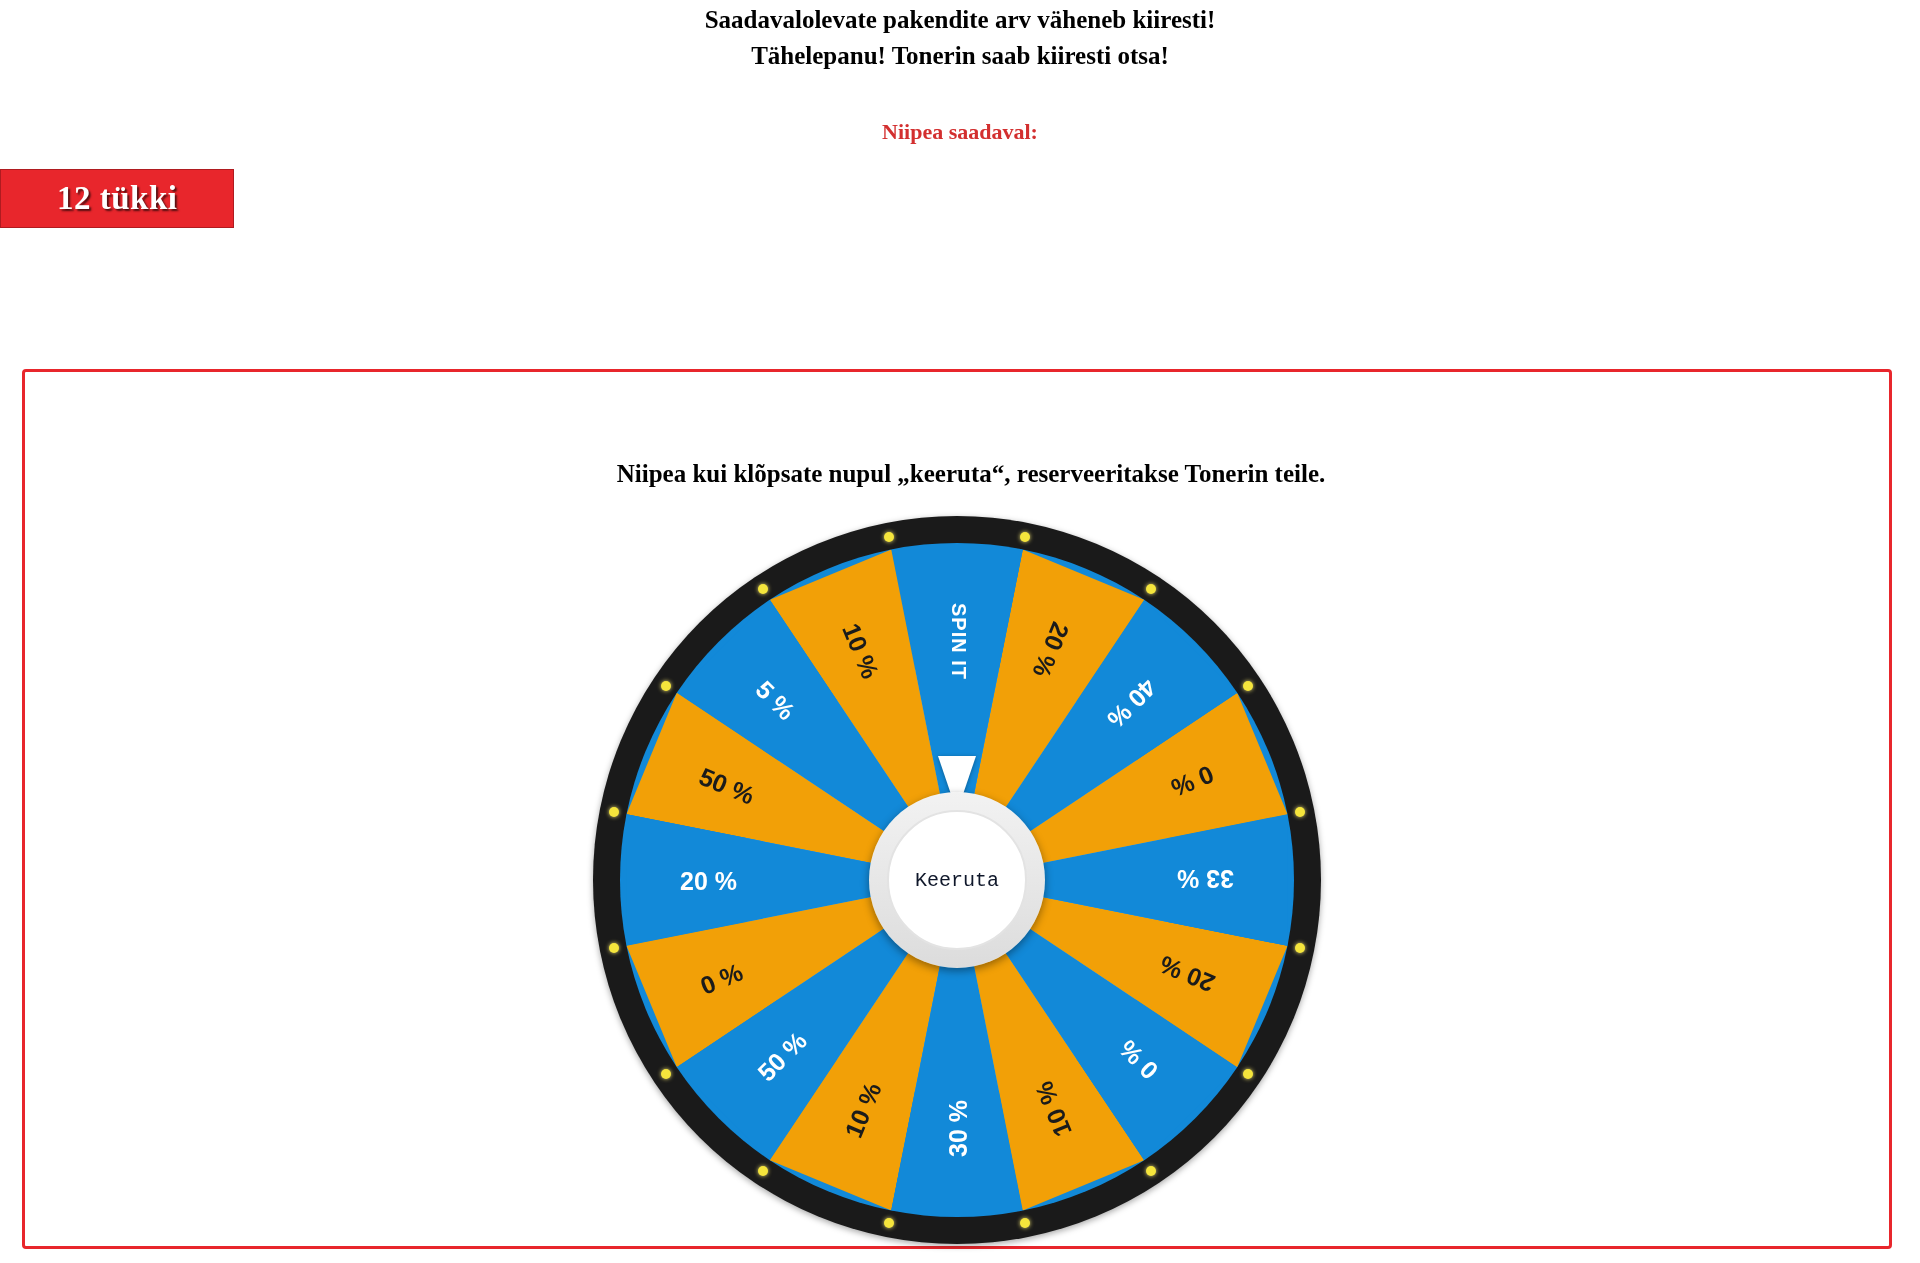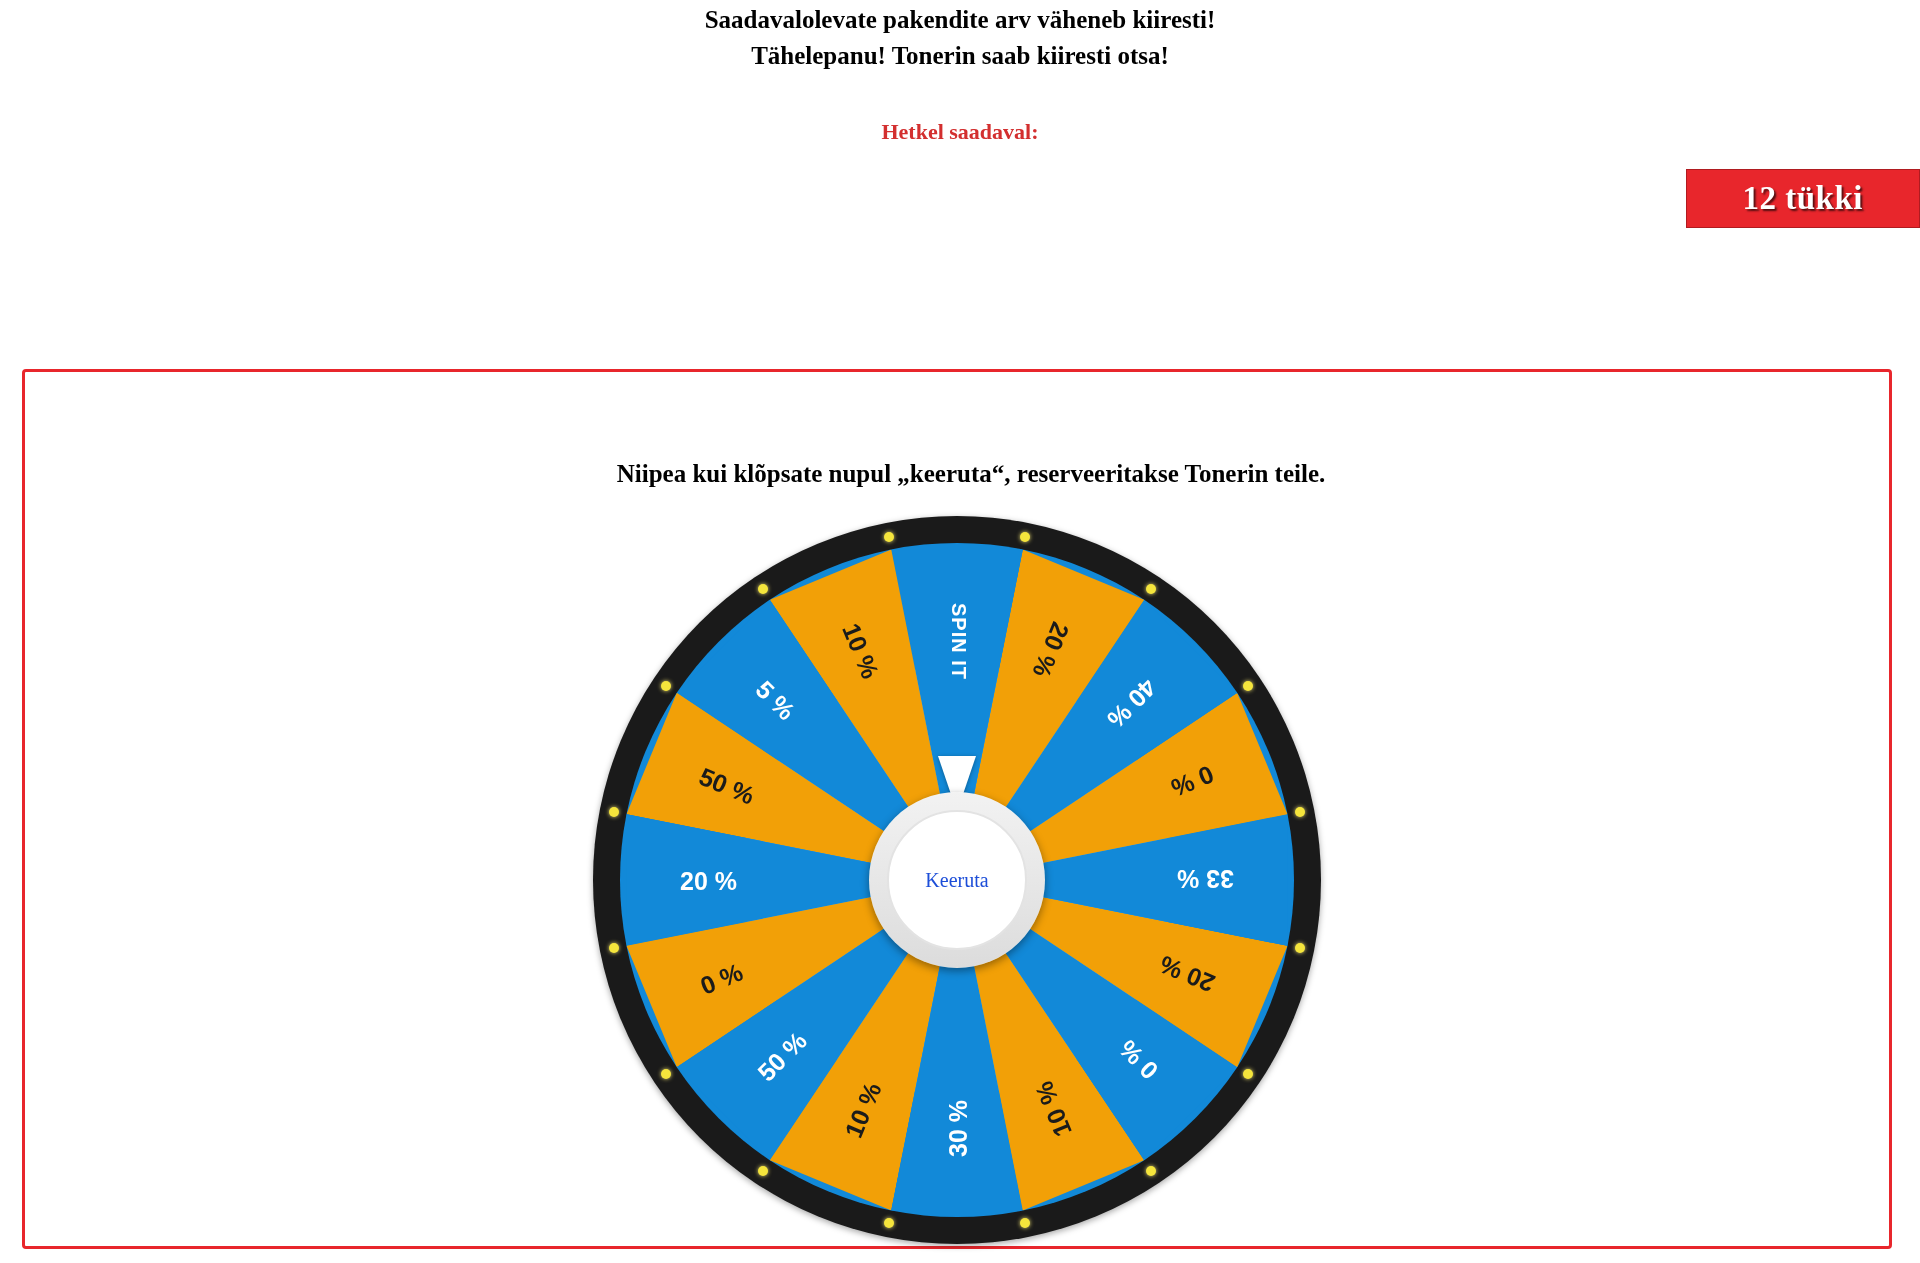--- a/index.html
+++ b/index.html
@@ -33,21 +33,21 @@
   }
   .availability-label {
     text-align: center;
     font-family: "Liberation Serif", serif;
     font-weight: bold;
     font-size: 22px;
     color: #d32f2f;
     margin-top: 44px;
   }
   .counter-wrap {
-    text-align: right;
+    text-align: left;
     margin-top: 24px;
     text-decoration: underline;
   }
   .counter-box {
     display: inline-block;
     background: #e8262c;
     border: 1px solid #b01b20;
     color: #ffffff;
     font-family: "Liberation Serif", serif;
     font-weight: bold;
@@ -173,23 +173,23 @@
   }
   .hub-inner {
     width: 136px;
     height: 136px;
     border-radius: 50%;
     background: #ffffff;
     border: 2px solid #e3e3e3;
     display: flex;
     align-items: center;
     justify-content: center;
-    font-family: Liberation Serif, serif;
+    font-family: Liberation Mono, monospace;
     font-size: 20px;
-    color: #1d4ed8;
+    color: #0f172a;
     cursor: pointer;
   }
   .pointer {
     position: absolute;
     left: 50%;
     top: 50%;
     margin-left: -19px;
     margin-top: -124px;
     width: 0;
     height: 0;
@@ -202,21 +202,21 @@
 </head>
 <body>
 
 <div class="page">
 
   <div class="headline-block">
     <p class="headline">Saadavalolevate pakendite arv väheneb kiiresti!</p>
     <p class="headline">Tähelepanu! Tonerin saab kiiresti otsa!</p>
   </div>
 
-  <div class="availability-label">Hetkel saadaval:</div>
+  <div class="availability-label">Niipea saadaval:</div>
 
   <div class="counter-wrap">
     <div class="counter-box">12 tükki</div>
   </div>
 
   <div class="panel">
     <div class="panel-text">Niipea kui klõpsate nupul „keeruta“, reserveeritakse Tonerin teile.</div>
 
     <div class="wheel-area">
       <div class="wheel-outer">

